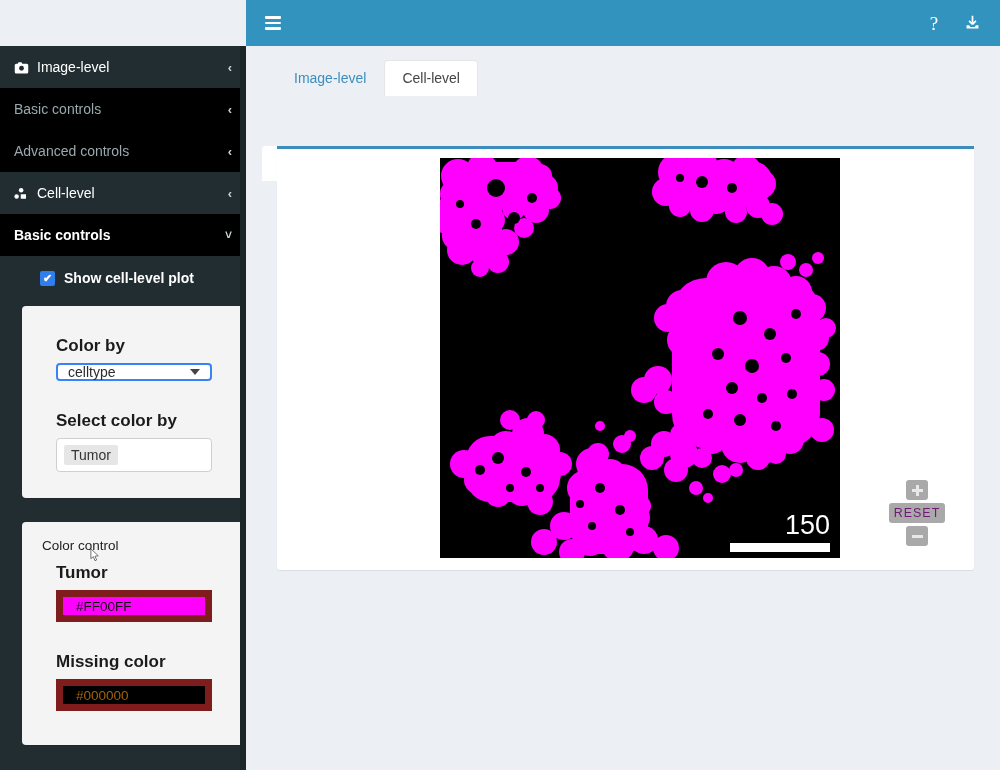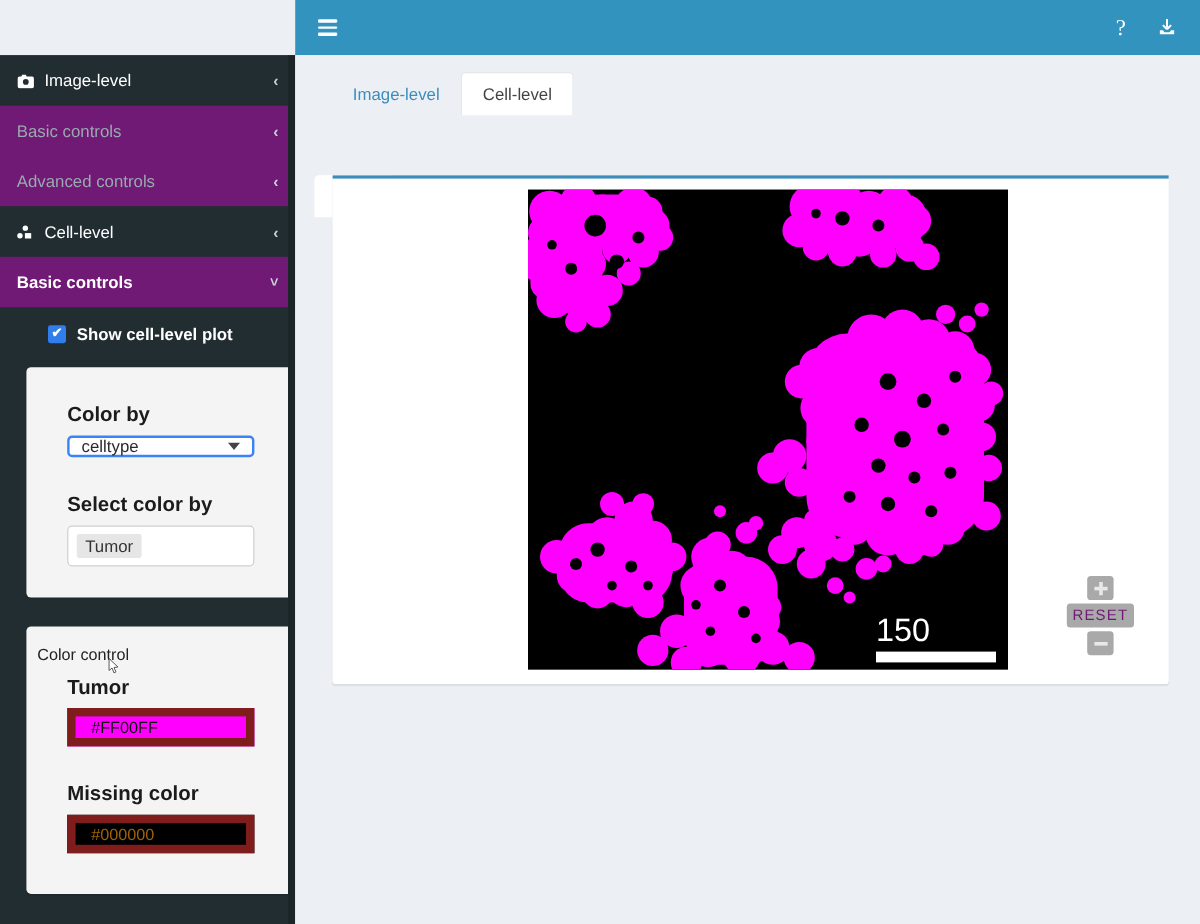--- a/index.html
+++ b/index.html
@@ -47,21 +47,21 @@
     background: #222d32;
     overflow: hidden;
   }
   .sb-item {
     height: 42px; display: flex; align-items: center;
     padding: 0 14px 0 14px;
     color: #b8c7ce; font-size: 14px; cursor: pointer;
   }
   .sb-item.level1 { background: #222d32; color: #ffffff; }
   .sb-item.level1 .sb-ico { margin-right: 8px; display: inline-flex; }
-  .sb-sub { background: #701a75; gap: 40px; }
+  .sb-sub { background: #000000; gap: 40px; }
   .sb-sub .sb-label { color: #9aa9b0; }
   .sb-sub.active .sb-label { color: #ffffff; font-weight: bold; }
   .sb-label { flex: 1; }
   .chev { color: #c7d3d8; font-size: 13px; font-weight: bold; line-height: 1; }
   .chev.down { font-size: 12px; }
 
   
   .cb-row {
     display: flex; align-items: center; gap: 9px;
     padding: 14px 0 12px 40px; color: #ffffff; font-size: 14px; font-weight: bold;
@@ -75,21 +75,21 @@
   
   .box {
     background: #f4f4f4; border-radius: 4px;
     margin: 8px 0 0 22px; width: 224px;
     padding: 30px 0 26px 0;
     box-shadow: 0 1px 1px rgba(0,0,0,.10);
   }
   .box.ctrl { margin-top: 24px; padding: 16px 0 34px 0; }
   .fld { padding: 0 34px; }
   .fld-label { font-size: 17px; font-weight: bold; color: #1b1b1b; margin-bottom: 7px; }
-  .box-title { font-size: 13.5px; color: #222; padding: 0 20px 10px 9px; font-weight: normal; }
+  .box-title { font-size: 13.5px; color: #222; padding: 0 20px 10px 20px; font-weight: normal; }
   .select {
     height: 18px; background: #fff; border: 2px solid #3b82f6; border-radius: 4px;
     display: flex; align-items: center; padding: 0 10px;
     font-size: 14px; color: #2b2b2b; cursor: pointer;
   }
   .select .val { flex: 1; }
   .caret { width: 0; height: 0; border-left: 5px solid transparent; border-right: 5px solid transparent; border-top: 6px solid #444; }
   .tagbox {
     height: 34px; background: #fff; border: 1px solid #cfcfcf; border-radius: 4px;
     display: flex; align-items: center; padding: 0 7px; cursor: text;
@@ -136,21 +136,21 @@
     border-top: 3px solid #3c8dbc;
     border-radius: 0 0 3px 3px;
     box-shadow: 0 1px 1px rgba(0,0,0,.08);
   }
   .mask-wrap {
     position: absolute; left: 163px; top: 9px;
     width: 400px; height: 400px; background: #000;
     overflow: hidden;
   }
   .mask-svg { display: block; width: 400px; height: 400px; }
-  .scalebar { position: absolute; right: 10px; bottom: 6px; width: 100px; text-align: left; }
+  .scalebar { position: absolute; right: 10px; bottom: 6px; width: 100px; text-align: right; }
   .scalebar .num { color: #fff; font-size: 27px; line-height: 1; font-family: "Liberation Sans", sans-serif; }
   .scalebar .bar { width: 100px; height: 9px; background: #fff; margin-top: 4px; }
 
   .zoomctl { position: absolute; right: 22px; top: 328px; width: 70px; text-align: center; }
   .zbtn {
     width: 22px; height: 20px; background: #a9a9a9; border-radius: 3px;
     display: flex; align-items: center; justify-content: center;
     margin: 3px auto; cursor: pointer; position: relative;
   }
   .zbtn .pm { background: #e8e8e8; position: absolute; }

